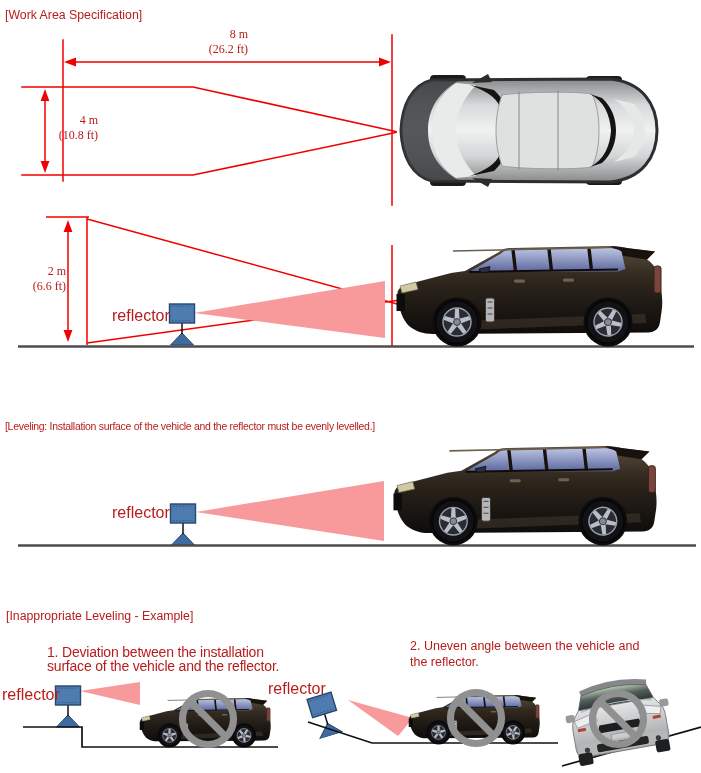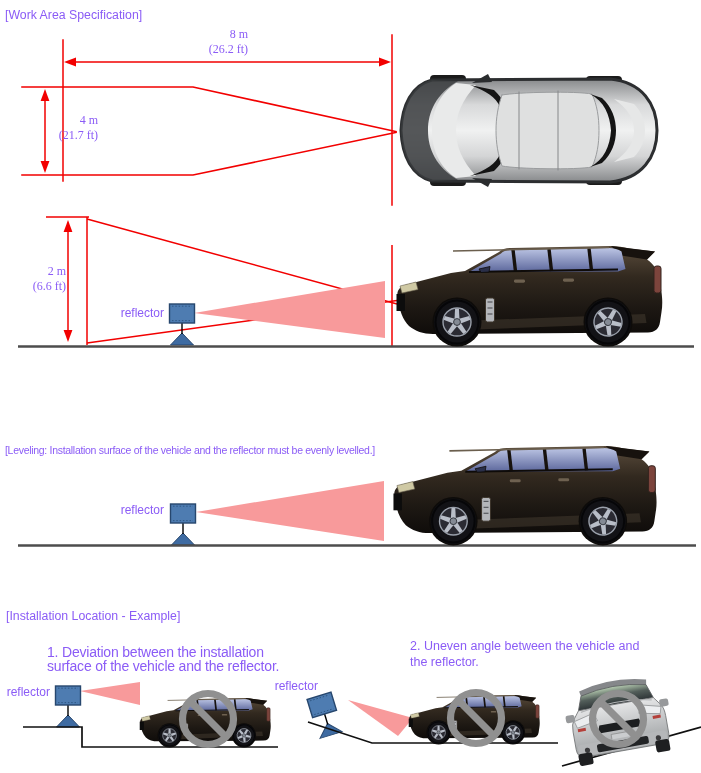--- a/index.html
+++ b/index.html
@@ -1,25 +1,25 @@
 <!DOCTYPE html>
 <html><head>
 <meta charset="utf-8">
 <style>
   html,body{margin:0;padding:0;background:#fff;}
   .stage{
     position:relative;width:701px;height:773px;background:#ffffff;
-    font-family:"Liberation Sans","DejaVu Sans",sans-serif;color:#8b5cf6;overflow:hidden;
+    font-family:"Liberation Sans","DejaVu Sans",sans-serif;color:#b91c1c;overflow:hidden;
   }
   .layer{position:absolute;left:0;top:0;}
   .lbl{position:absolute;white-space:nowrap;line-height:1.2;}
   .title{font-size:12.3px;}
   .dimlbl{font-size:12px;text-align:right;line-height:15px;font-family:Liberation Serif, serif;}
-  .reflbl{font-size:12px;text-align:right;}
-  .lev-title{font-size:10.5px;letter-spacing:-0.3px;margin-top:24px;}
+  .reflbl{font-size:16px;text-align:right;}
+  .lev-title{font-size:10.5px;letter-spacing:-0.3px;}
   .cap1{font-size:14px;line-height:13.5px;letter-spacing:-0.2px;}
   .cap2{font-size:12.5px;line-height:16px;}
 </style>
 </head>
 <body>
 
 <div class="stage">
 
   <svg class="layer" width="701" height="773" viewBox="0 0 701 773">
     <defs>
@@ -225,35 +225,35 @@
 
   <div class="lbl title" style="left:5px;top:8px;">[Work Area Specification]</div>
 
   <div class="lbl dimlbl" style="left:168px;top:27px;width:80px;">
     <div>8 m</div>
     <div>(26.2 ft)</div>
   </div>
 
   <div class="lbl dimlbl" style="left:0px;top:113px;width:50px;padding-left:48px;">
     <div>4 m</div>
-    <div>(21.7 ft)</div>
+    <div>(10.8 ft)</div>
   </div>
 
   <div class="lbl dimlbl" style="left:12px;top:264px;width:54px;">
     <div>2 m</div>
     <div>(6.6 ft)</div>
   </div>
 
   <div class="lbl reflbl" style="left:112px;top:306px;width:52px;">reflector</div>
 
   <div class="lbl lev-title" style="left:5px;top:420px;">[Leveling: Installation surface of the vehicle and the reflector must be evenly levelled.]</div>
 
   <div class="lbl reflbl" style="left:112px;top:503px;width:52px;">reflector</div>
 
-  <div class="lbl title" style="left:6px;top:609px;">[Installation Location - Example]</div>
+  <div class="lbl title" style="left:6px;top:609px;">[Inappropriate Leveling - Example]</div>
 
   <div class="lbl cap1" style="left:47px;top:646px;">
     <div>1. Deviation between the installation</div>
     <div>surface of the vehicle and the reflector.</div>
   </div>
 
   <div class="lbl reflbl" style="left:2px;top:685px;width:48px;">reflector</div>
 
   <div class="lbl cap2" style="left:410px;top:638px;">
     <div>2. Uneven angle between the vehicle and</div>

